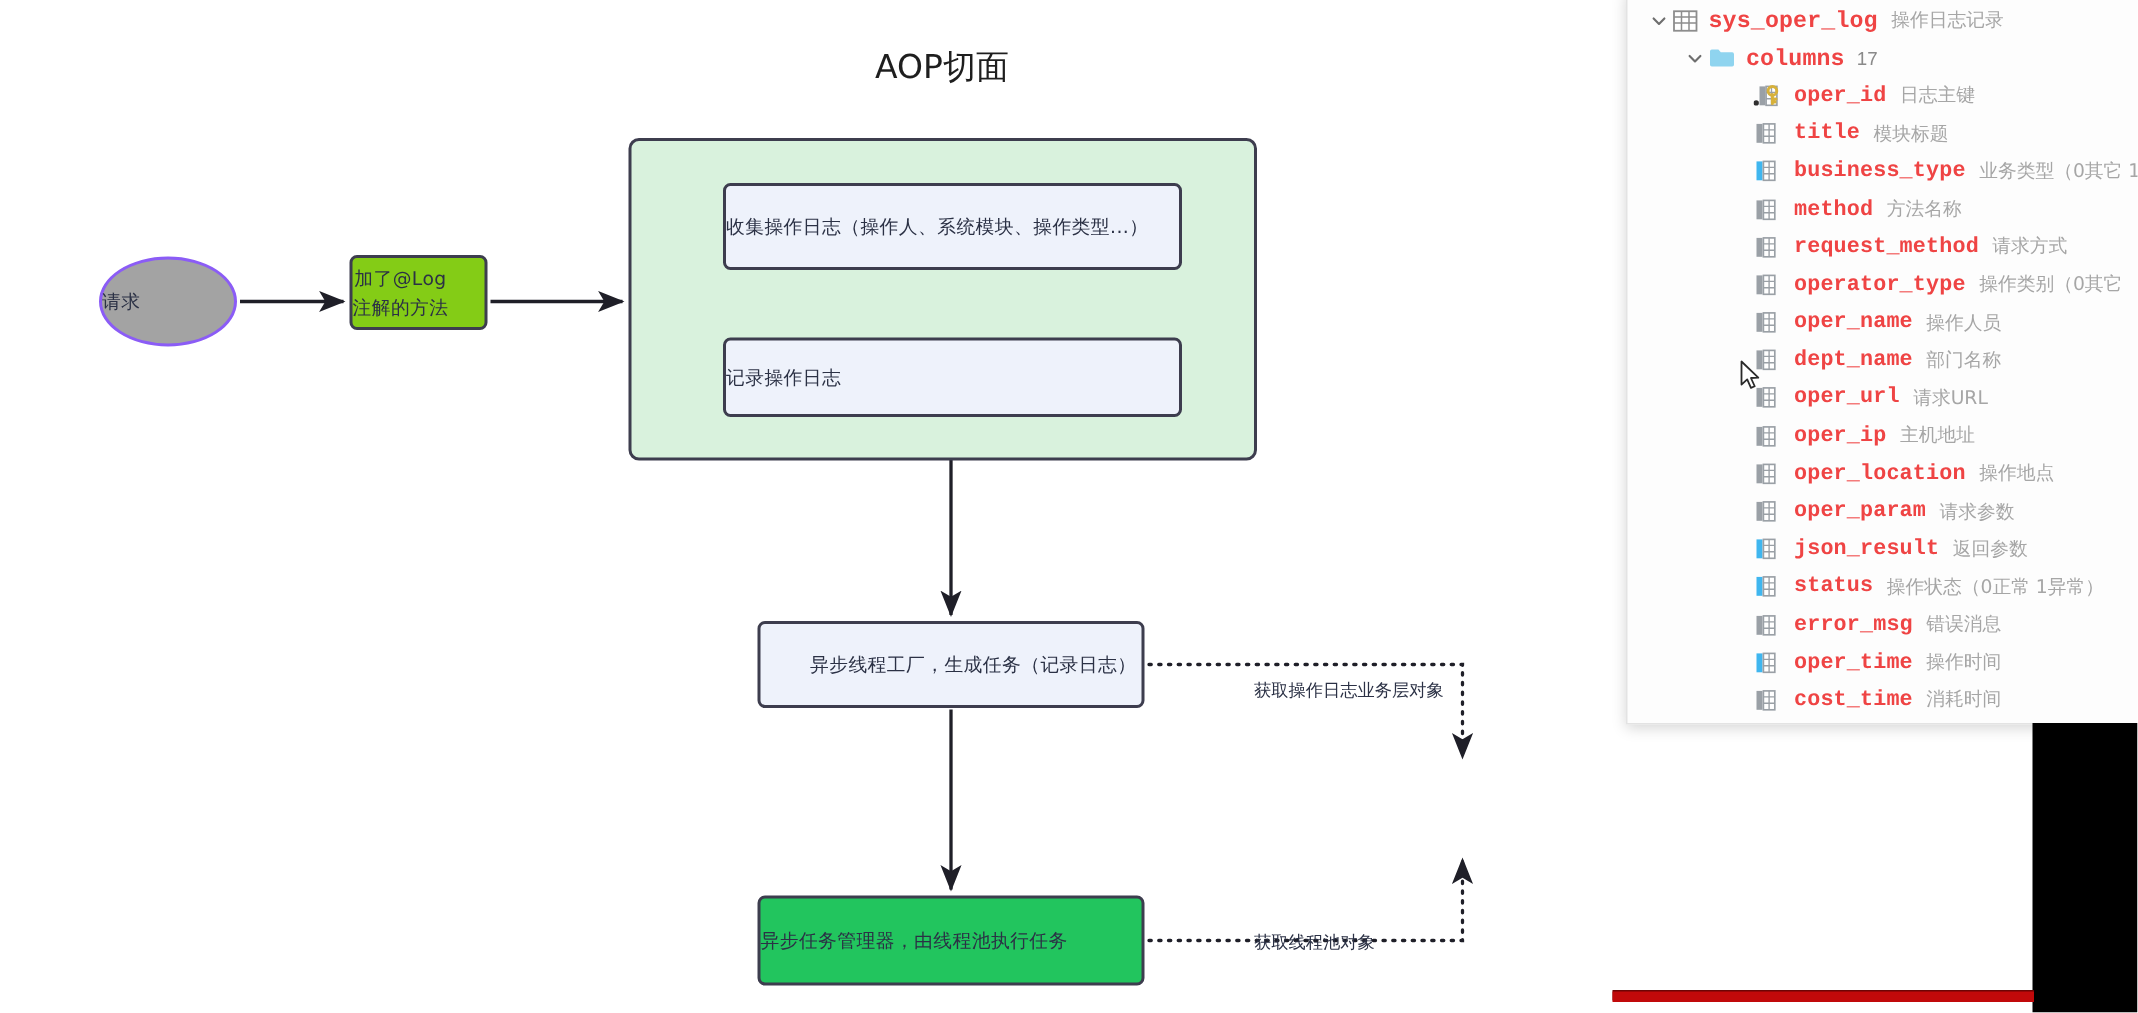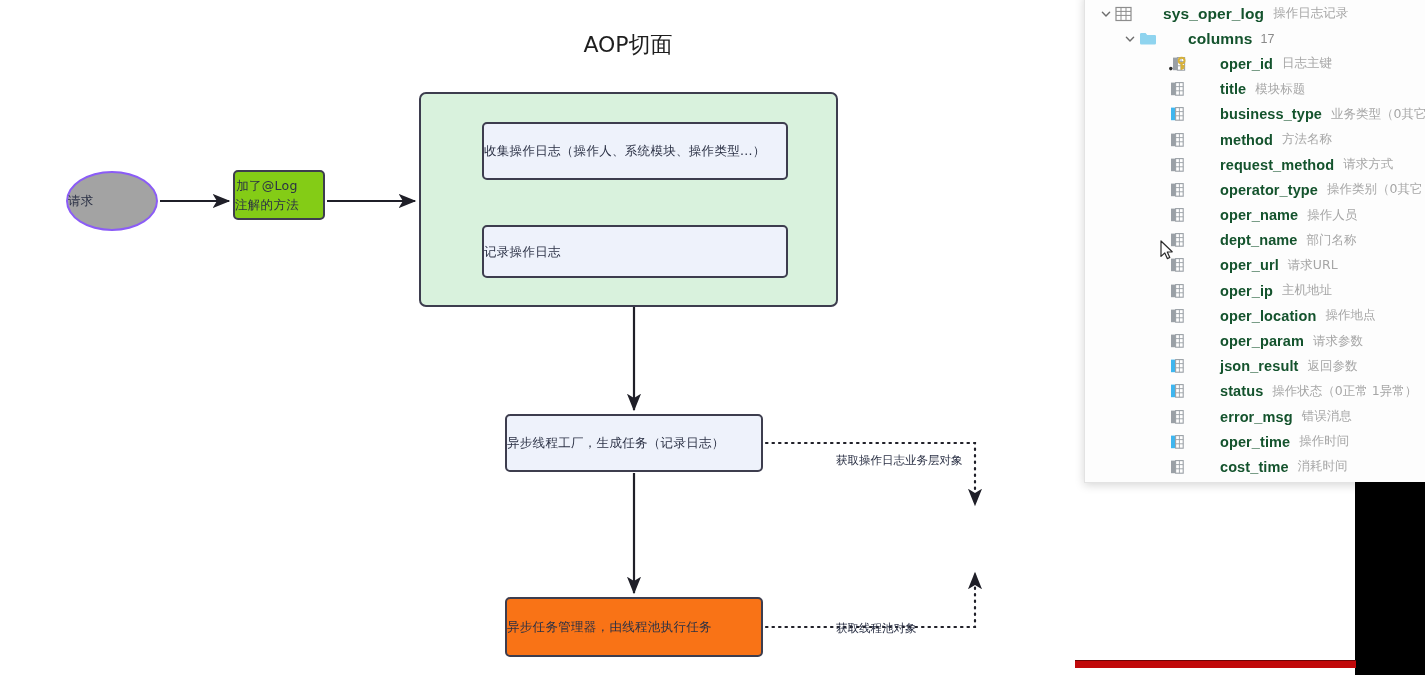--- a/index.html
+++ b/index.html
@@ -53,29 +53,29 @@
   .box-collect{
     left:482px;top:122px;width:306px;height:58px;
     background:#eef2fb;border:2px solid #3d3d4e;border-radius:5px;
   }
   .box-record{
     left:482px;top:225px;width:306px;height:53px;
     background:#eef2fb;border:2px solid #3d3d4e;border-radius:5px;
   }
   .box-factory{
     left:505px;top:414px;width:258px;height:58px;
-    background:#eef2fb;border:2px solid #3d3d4e;border-radius:5px;
+    background:#eef2fb;border:2px solid #3d3d4e;border-radius:5px;padding-left:33px;
   }
   .box-ioc{
     left:847px;top:509px;width:258px;height:60px;
     background:#eef2fb;border:2px solid #3d3d4e;border-radius:5px;
   }
   .box-manager{
     left:505px;top:597px;width:258px;height:60px;
-    background:#f97316;border:2px solid #3d3d4e;border-radius:5px;
+    background:#22c55e;border:2px solid #3d3d4e;border-radius:5px;
   }
 
   .edge-label{
     position:absolute;font-size:11.5px;color:#2b3145;white-space:nowrap;
     font-family:"DejaVu Sans","Liberation Sans",sans-serif;
   }
   .edge-label.lbl-biz{left:836px;top:437px;margin-top:16px;}
   .edge-label.lbl-pool{left:836px;top:621px;}
 
   
@@ -98,24 +98,23 @@
   }
   .twisty svg{display:block;}
   .indent-1{margin-left:8px;}
   .indent-2{margin-left:32px;}
   .indent-3{margin-left:62px;}
 
   .ic{flex:0 0 auto;display:flex;align-items:center;justify-content:center;margin-right:7px;}
   .ic svg{display:block;}
 
   .nm{
-    font-size:14.5px;color:#14532d;font-weight:bold;
-    font-family:Liberation Sans, sans-serif;
+    font-size:14.5px;color:#ef4444;font-weight:bold;
+    font-family:Liberation Mono, monospace;
     letter-spacing:.1px;
-    margin-left:24px;
   }
   .tbl-name{font-size:15.5px;}
   .cnt{font-size:12.5px;color:#8a8a8a;margin-left:8px;font-weight:normal;}
   .cm{
     font-size:12.5px;color:#a6a6a6;margin-left:9px;font-weight:normal;
     font-family:"DejaVu Sans","Liberation Sans",sans-serif;
   }
 
   
   #cursor{position:absolute;left:1160px;top:240px;width:16px;height:22px;}

